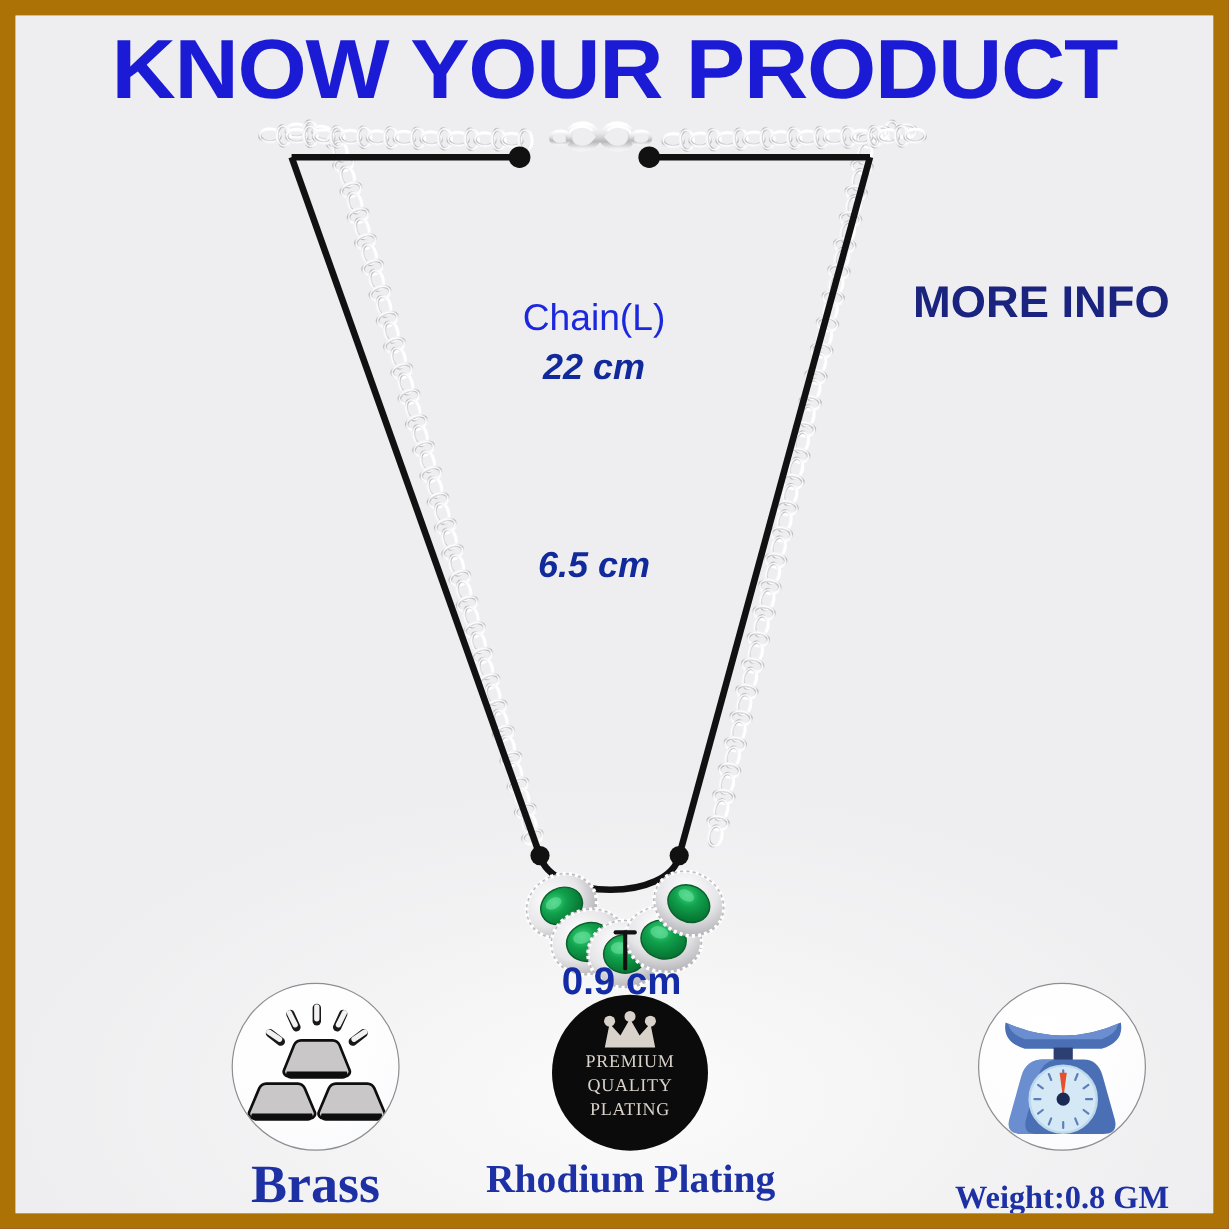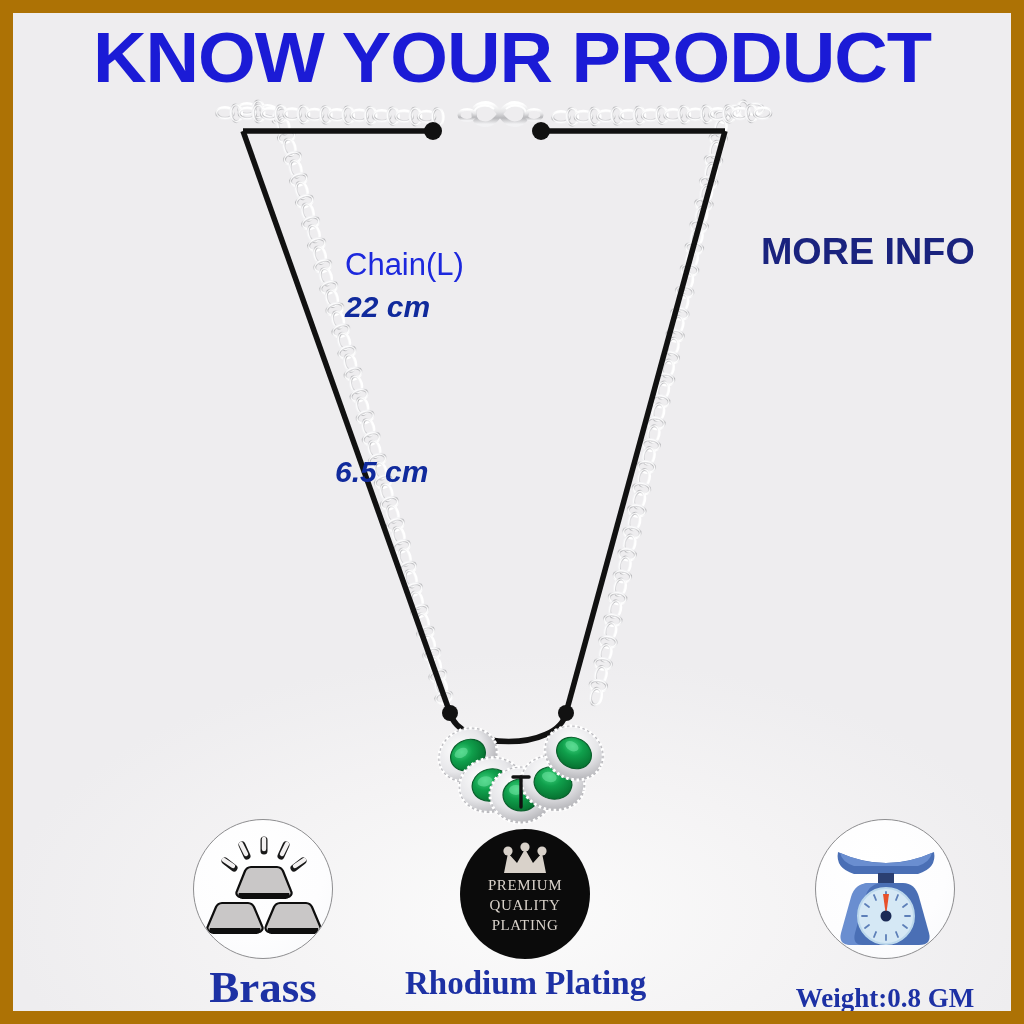--- a/index.html
+++ b/index.html
@@ -41,21 +41,21 @@
     position:absolute;right:38px;top:218px;
     font-weight:bold;
     font-size:37px;
     letter-spacing:0px;
     color:#1a237e;
     transform:scaleX(1.02);
     white-space:nowrap;
   }
 
   
-  .meas{position:absolute;white-space:nowrap;}
+  .meas{position:absolute;text-align:center;white-space:nowrap;}
   .meas .lbl{font-size:31px;color:#1c28dd;line-height:40px;font-weight:400;}
   .meas .val{font-size:30px;color:#102a9c;font-weight:bold;line-height:44px;font-style:italic;}
 
   #chain-caption{left:332px;top:232px;width:300px;}
   #pendant-caption{left:322px;top:437px;width:320px;}
 
   #pendant-width-caption{
     position:absolute;left:405px;top:786px;width:200px;text-align:center;
     font-size:32px;font-weight:bold;color:#132ca5;white-space:nowrap;
   }
@@ -373,20 +373,21 @@
 
     <div class="meas" id="chain-caption">
       <div class="lbl">Chain(L)</div>
       <div class="val">22 cm</div>
     </div>
 
     <div class="meas" id="pendant-caption">
       <div class="val">6.5 cm</div>
     </div>
 
+    <div id="pendant-width-caption">0.9 cm</div>
 
     <div class="feature" id="feat-plating">
       <div class="badge">
         <div class="black-circle">
           <svg viewBox="0 0 130 130" width="130" height="130" style="position:absolute;left:0;top:0;">
             <g fill="#d9d2ca">
               <path d="M 44,44 L 48,24 L 57,34 L 65,20 L 73,34 L 82,24 L 86,44 Z"></path>
               <circle cx="48" cy="22" r="4.6"></circle>
               <circle cx="82" cy="22" r="4.6"></circle>
               <circle cx="65" cy="18" r="4.6"></circle>

